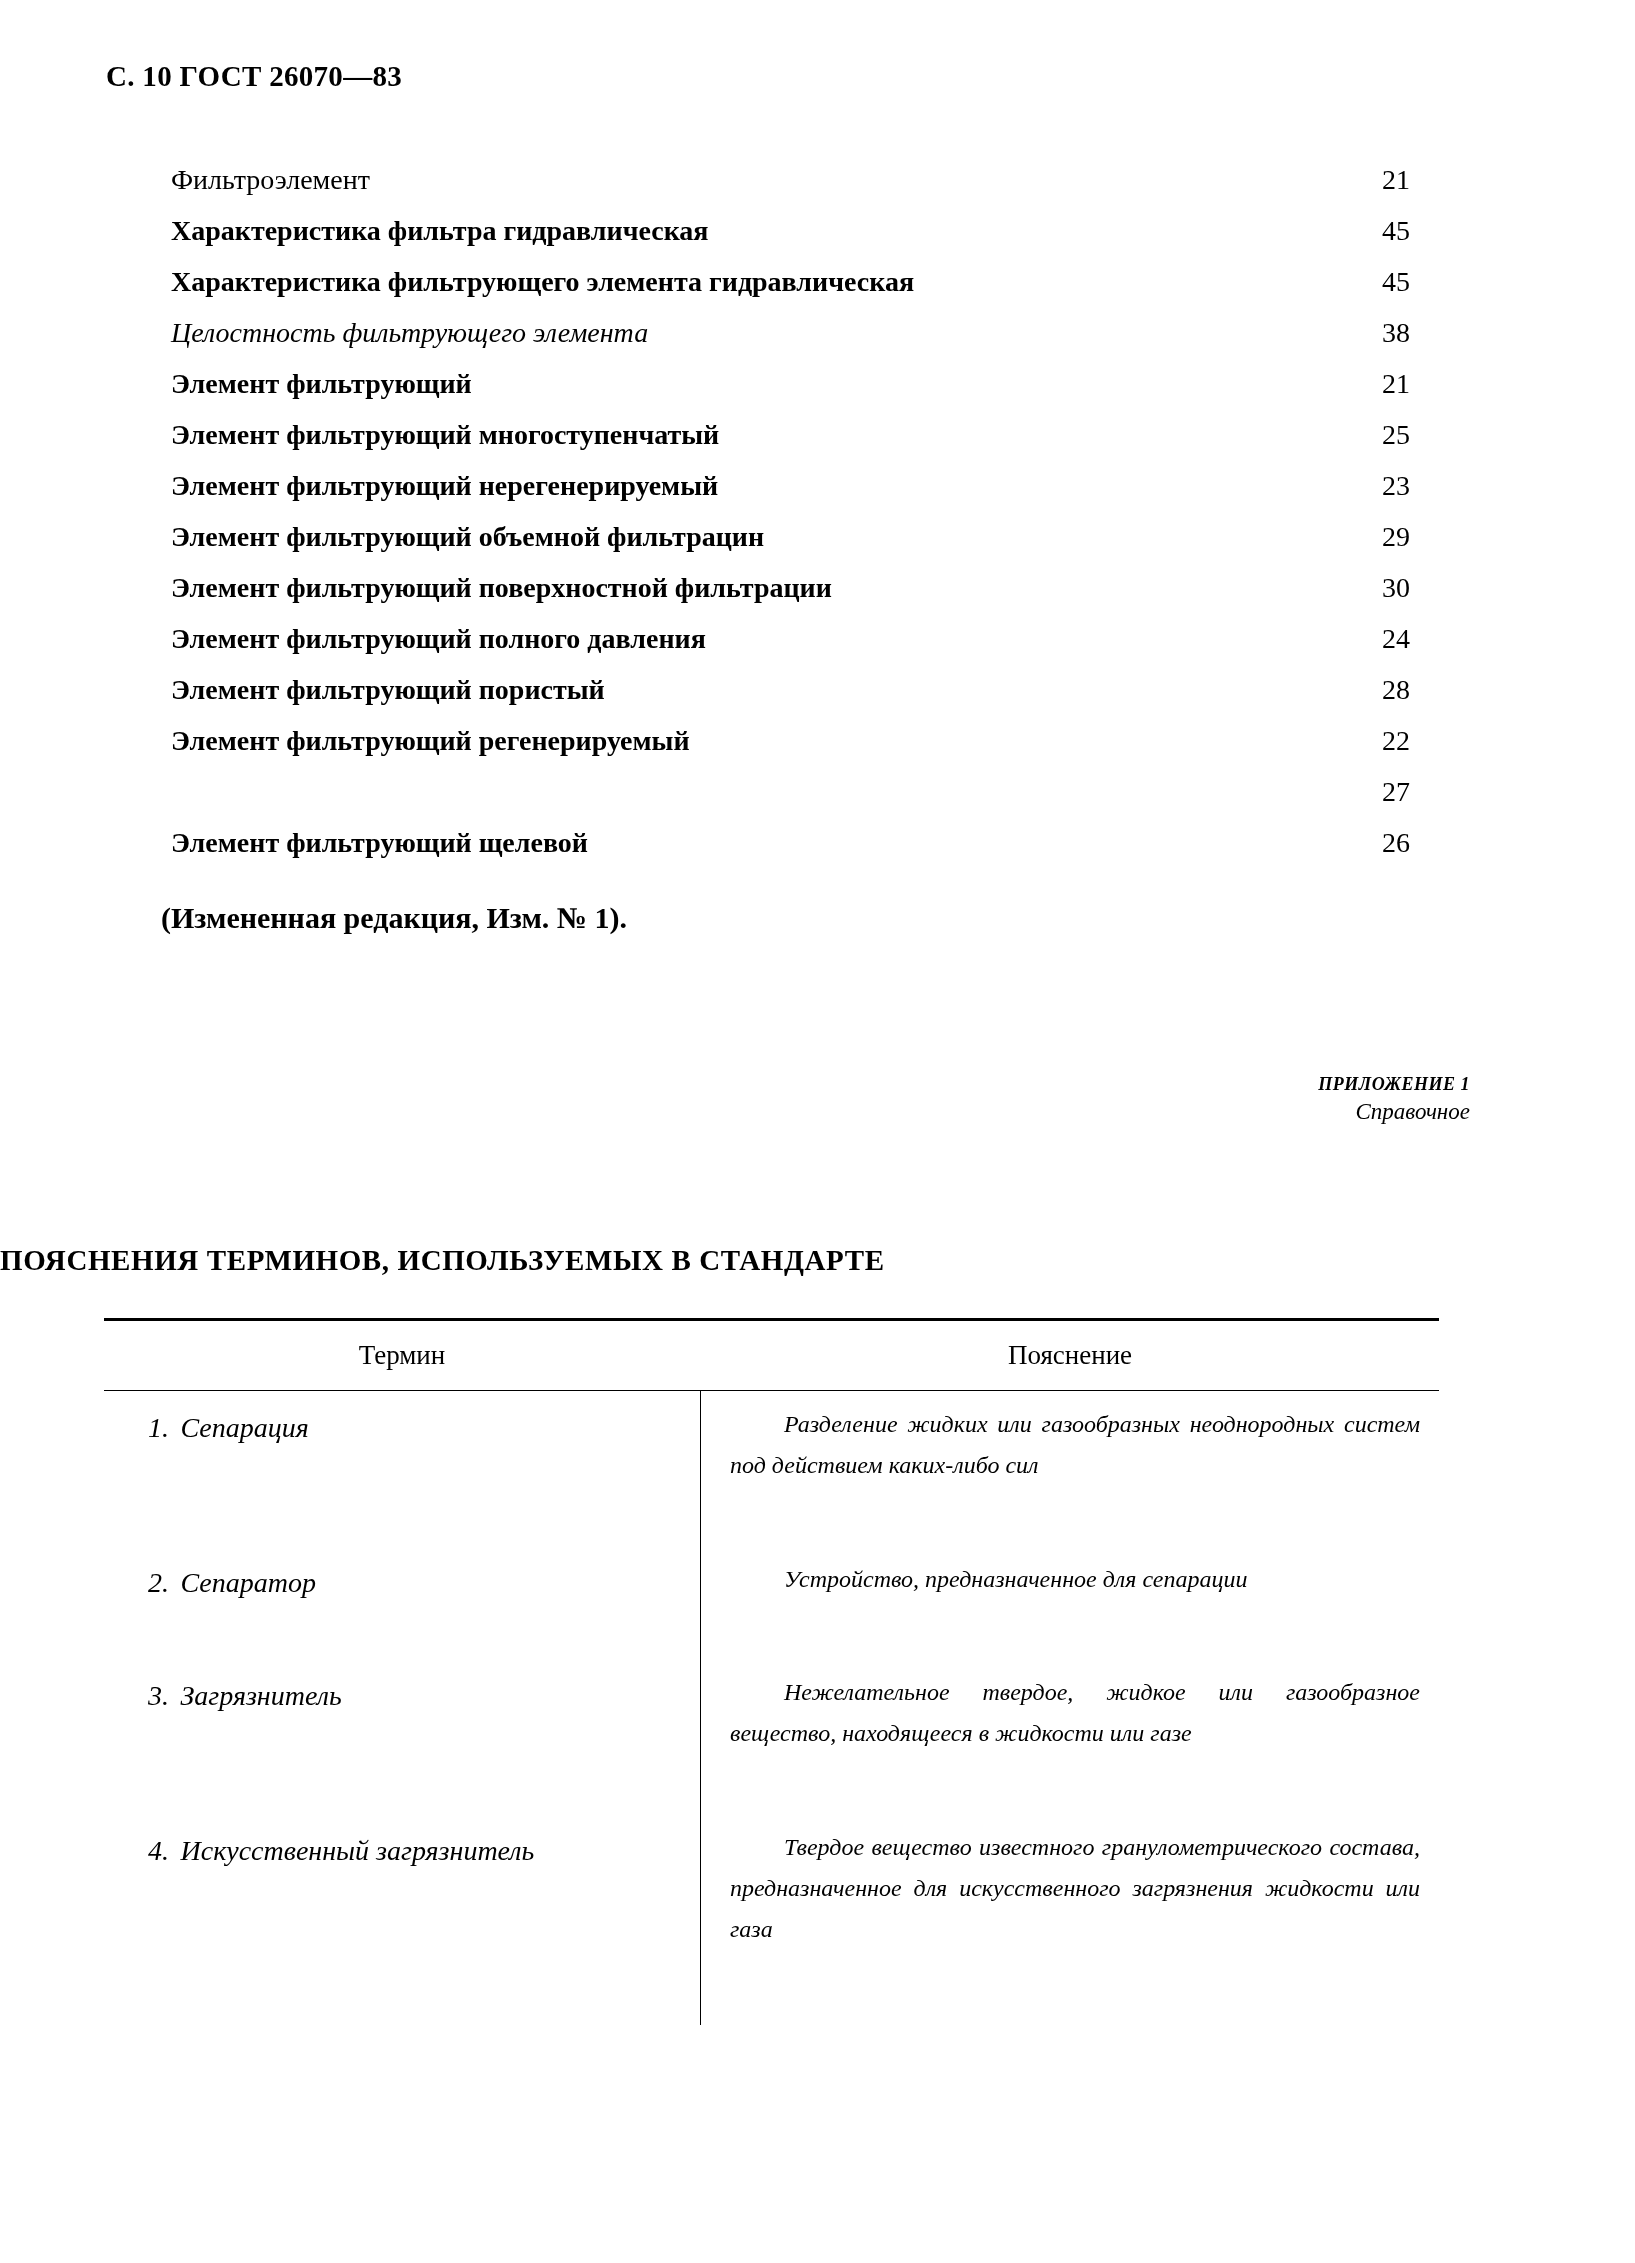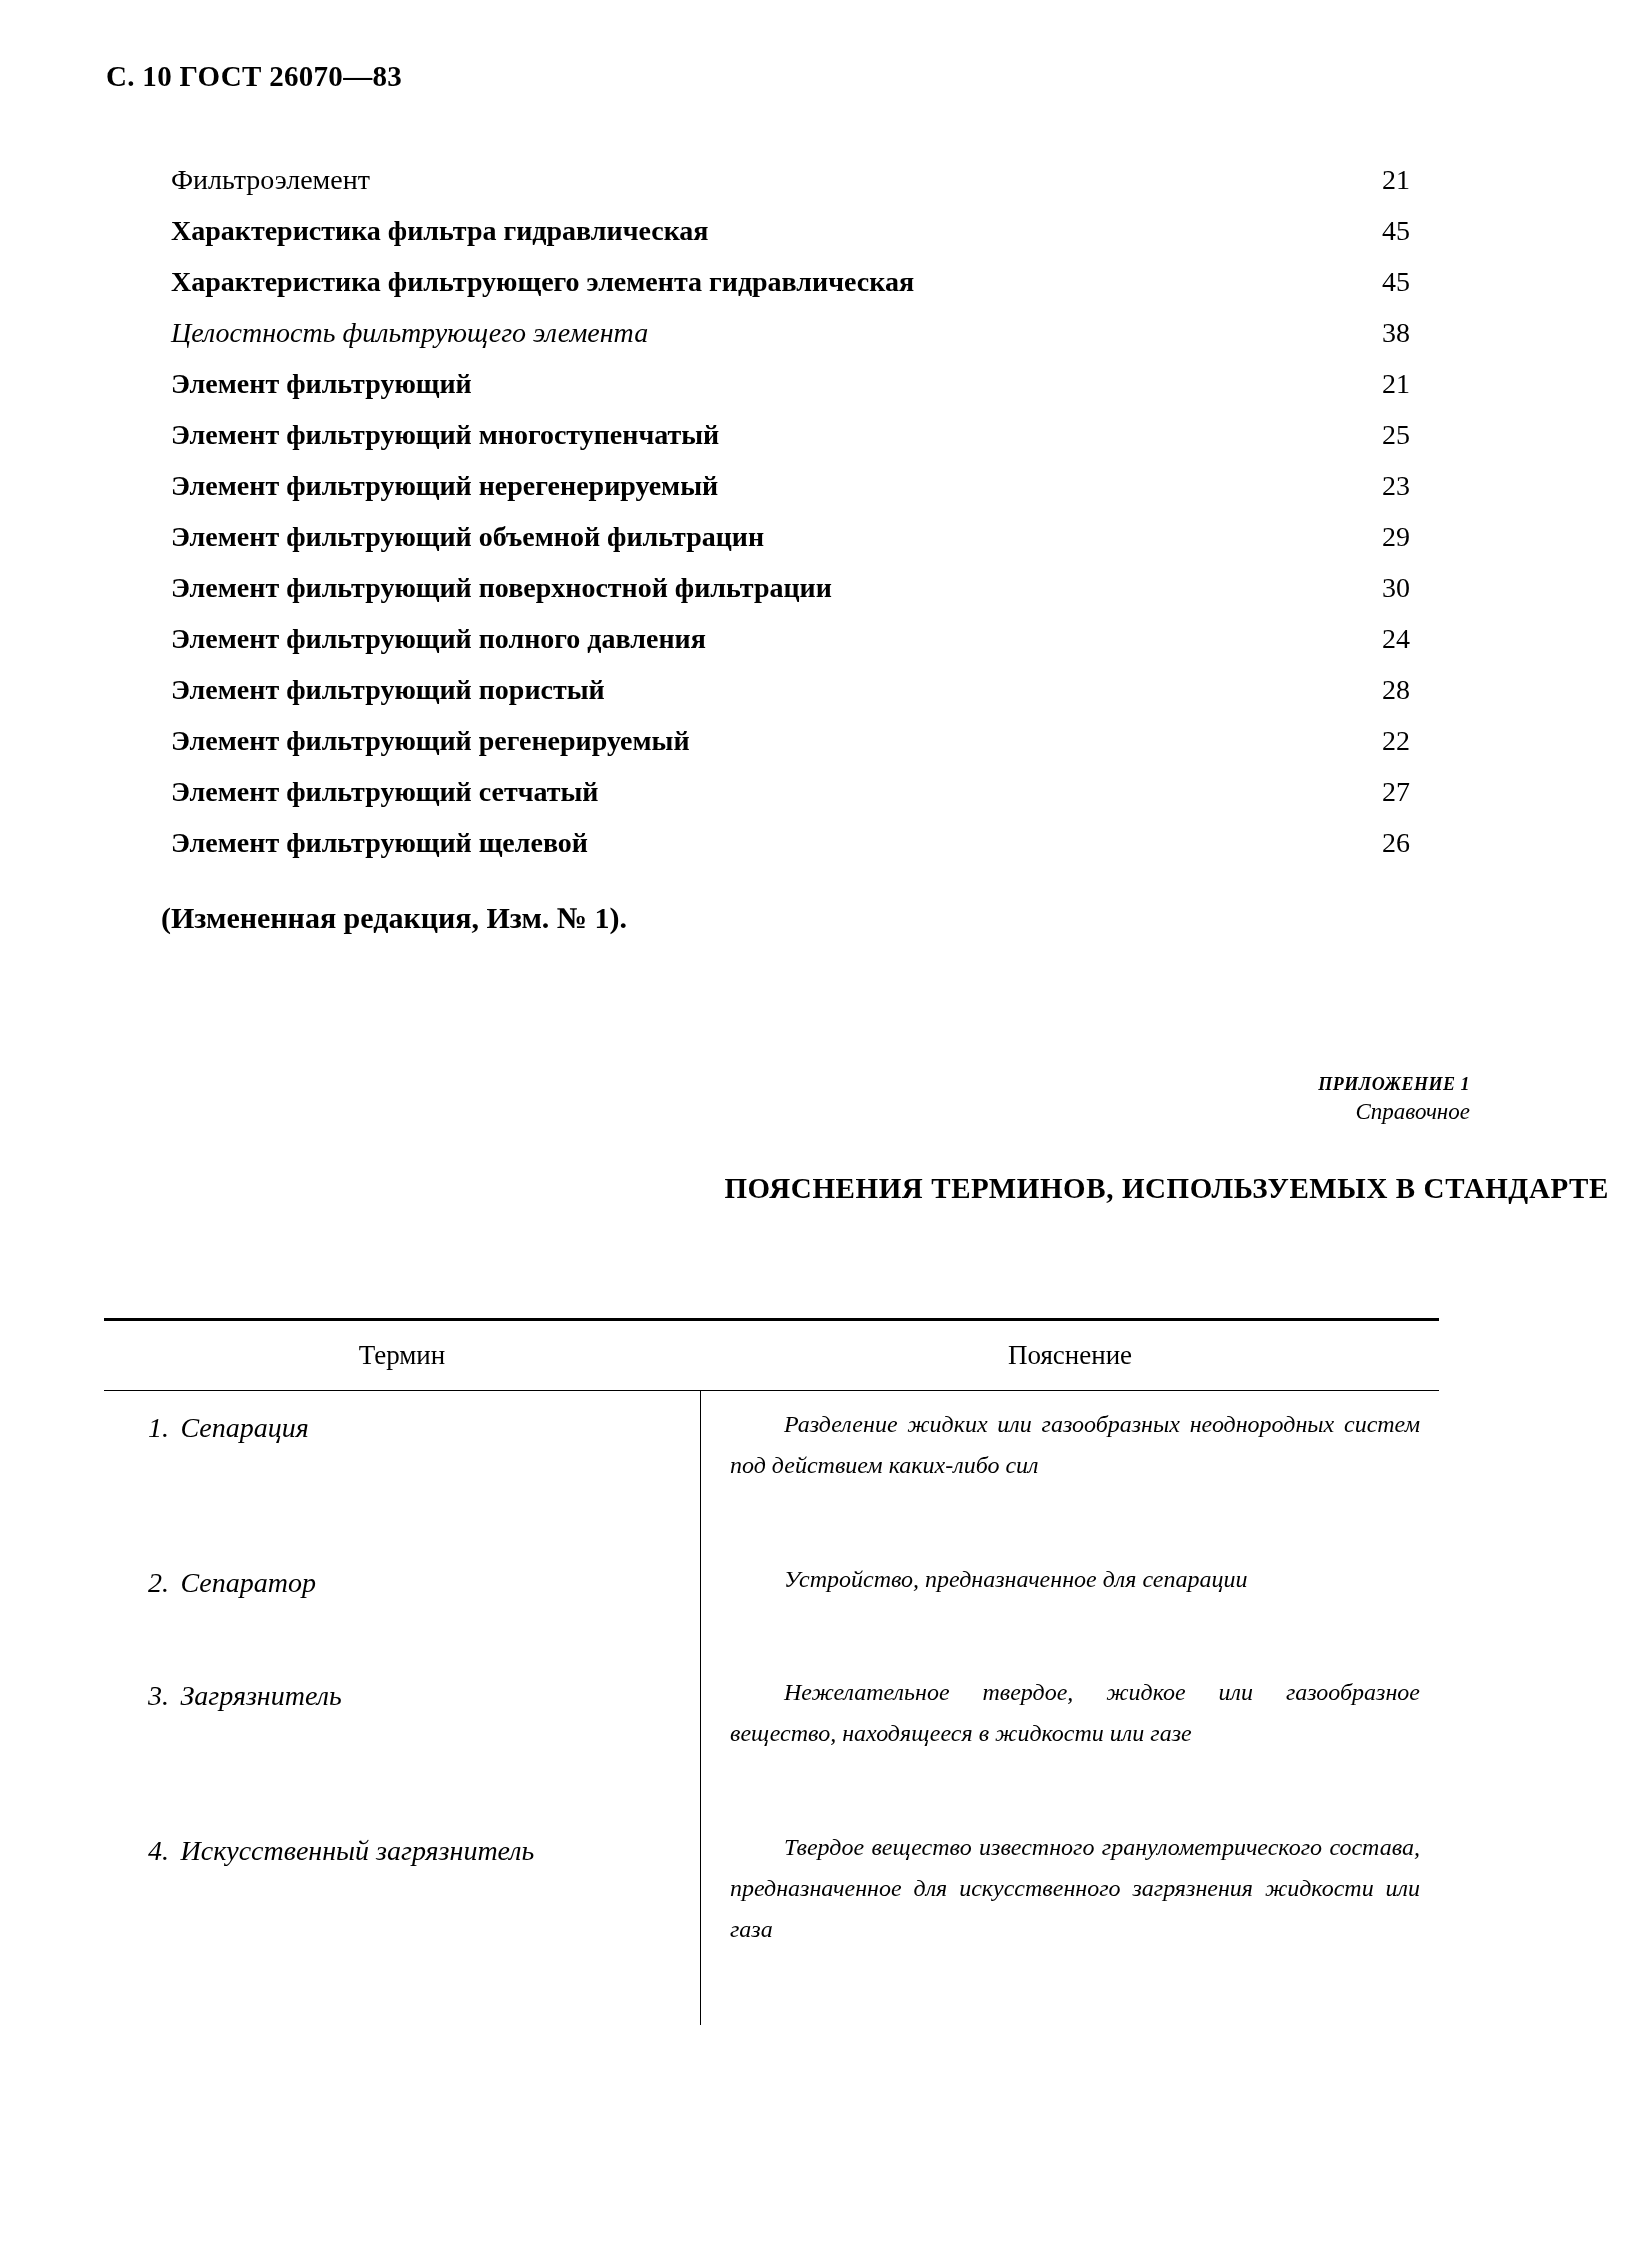--- a/index.html
+++ b/index.html
@@ -97,24 +97,24 @@
   .appendix-sub {
     font-size: 23px;
     font-style: italic;
     margin-top: 3.8px;
     white-space: nowrap;
   }
 
   
   .section-title {
     position: absolute;
-    top: 1172px;
+    top: 1244px;
     left: 0;
     width: 1609px;
-    text-align: right;
+    text-align: left;
     font-size: 29px;
     font-weight: bold;
     letter-spacing: 0.6px;
   }
 
   
   .terms-table {
     position: absolute;
     top: 1318px;
     left: 104px;
@@ -244,21 +244,20 @@
     </div>
     <div class="index-row">
       <span class="idx-term">Элемент фильтрующий пористый</span>
       <span class="idx-page">28</span>
     </div>
     <div class="index-row">
       <span class="idx-term">Элемент фильтрующий регенерируемый</span>
       <span class="idx-page">22</span>
     </div>
     <div class="index-row">
-      <span class="idx-term">Элемент фильтрующий сетчатый</span>
       <span class="idx-page">27</span>
     </div>
     <div class="index-row">
       <span class="idx-term">Элемент фильтрующий щелевой</span>
       <span class="idx-page">26</span>
     </div>
 
   </div>
 
   <div class="revision-note">(Измененная редакция, Изм. № 1).</div>

